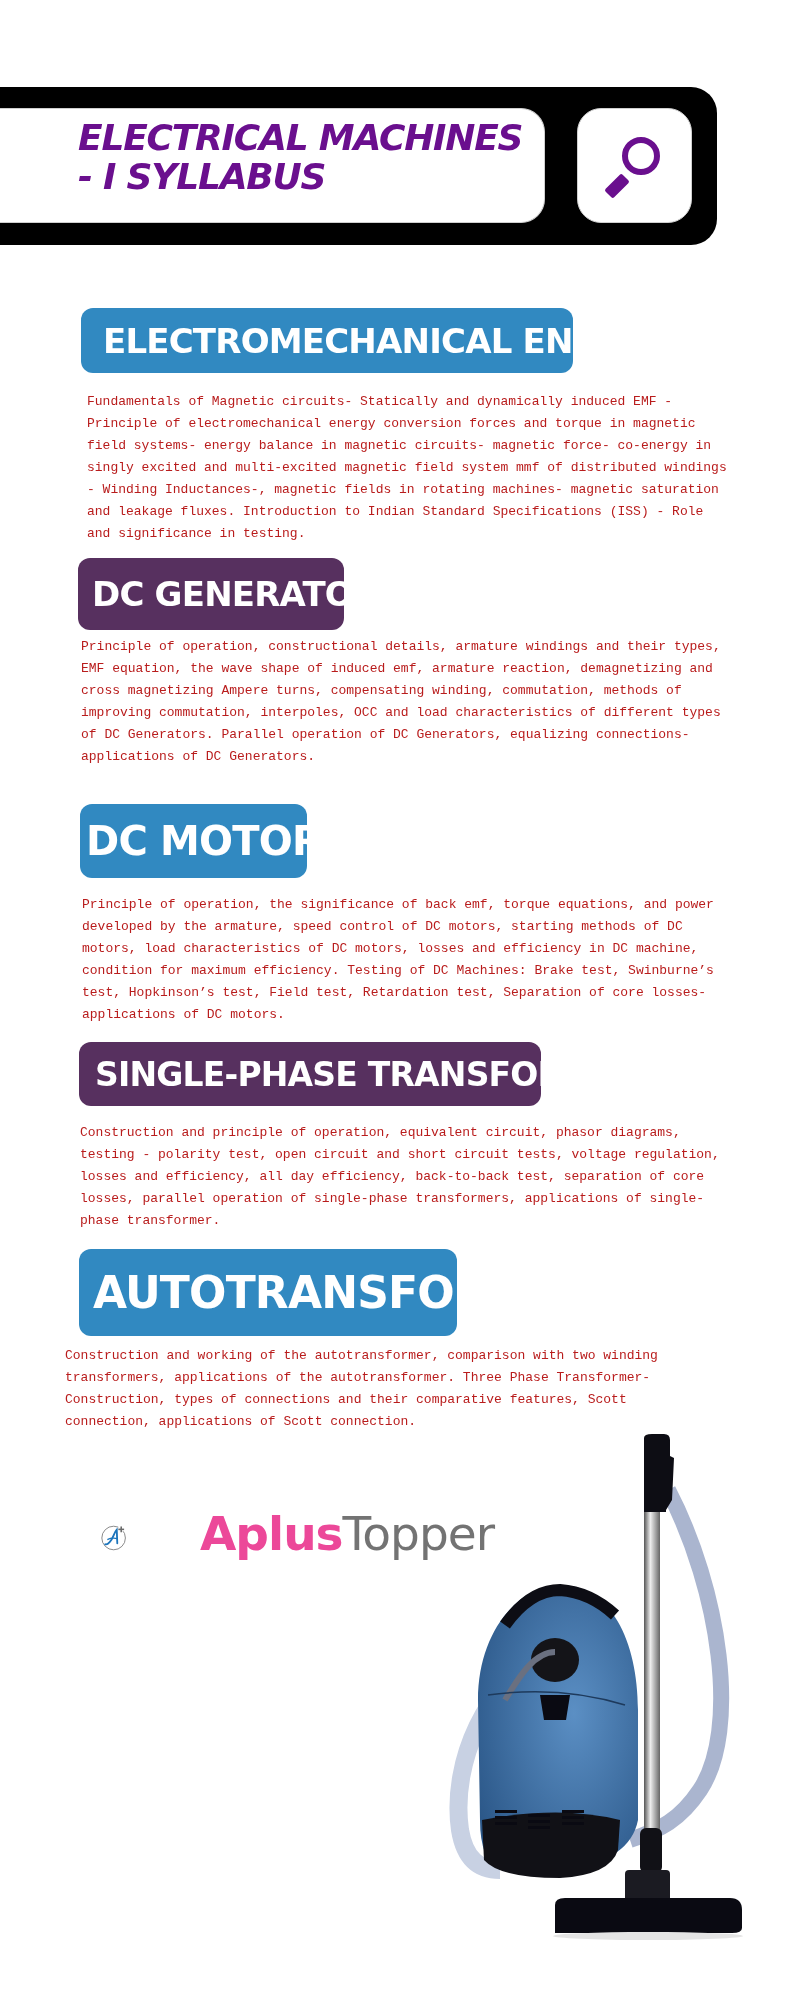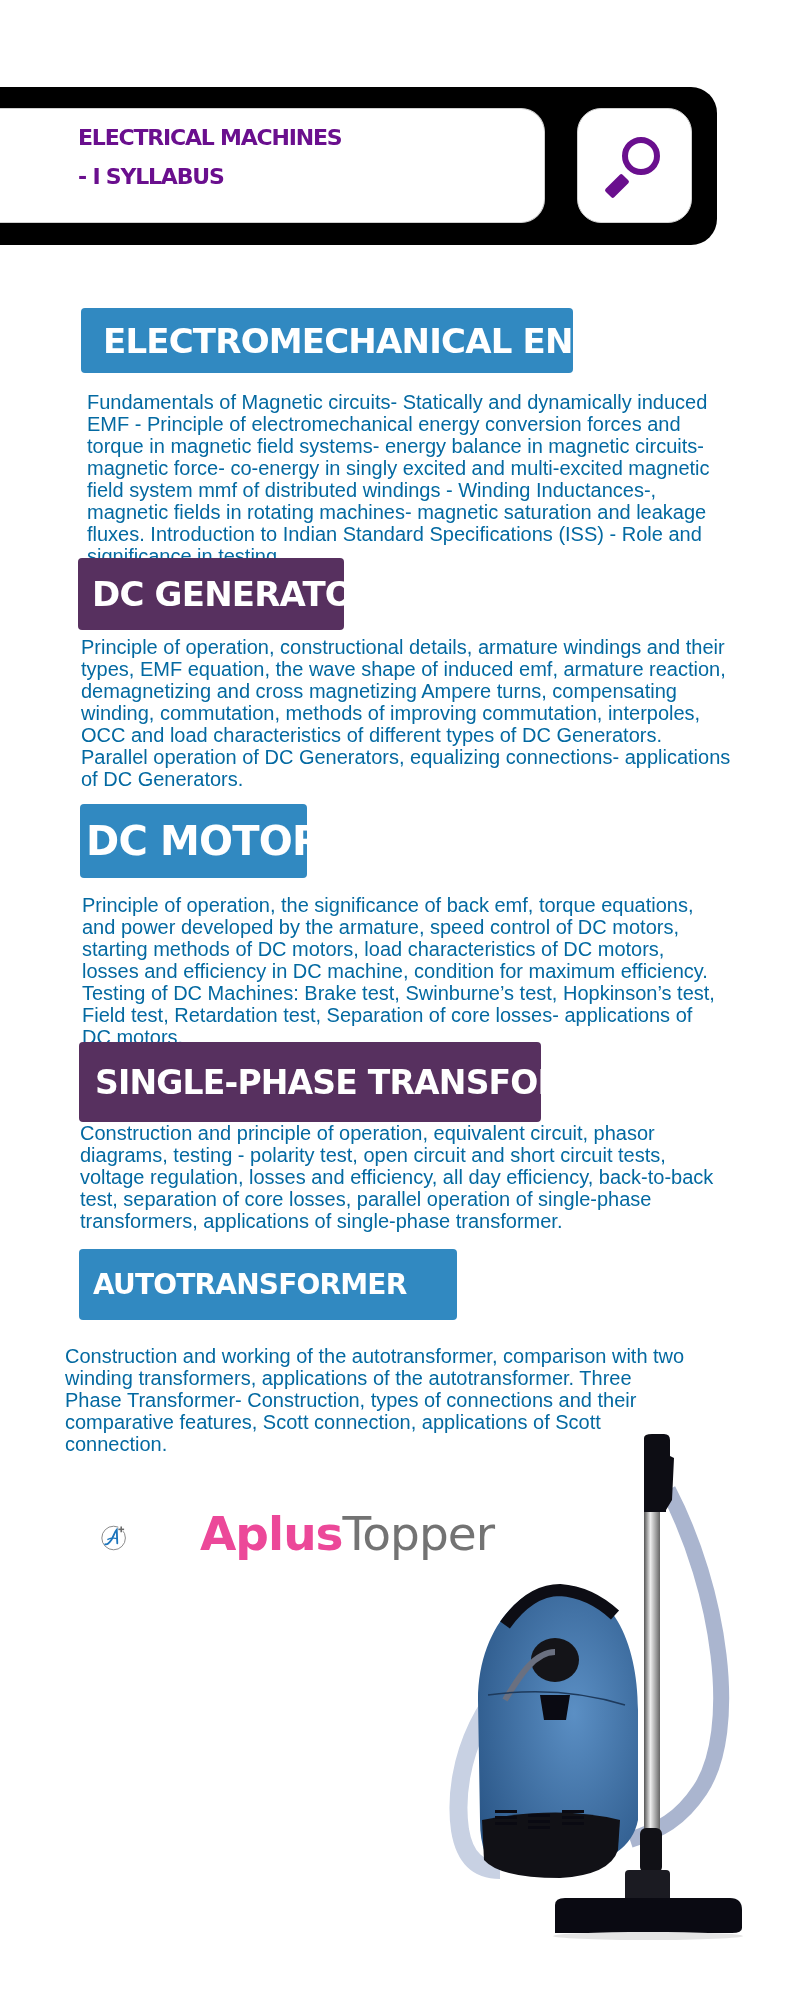--- a/index.html
+++ b/index.html
@@ -1,27 +1,27 @@
 <!DOCTYPE html>
 <html><head>
 <meta charset="utf-8">
 <style>
   * { margin: 0; padding: 0; box-sizing: border-box; }
   html, body { width: 800px; height: 2000px; background: #ffffff; overflow: hidden; }
   body { position: relative; font-family: "Liberation Sans", sans-serif; color: #111111; }
 
   .hero-bar { position: absolute; left: 0; top: 87px; width: 717px; height: 158px; background: #000; border-radius: 0 26px 26px 0; }
   .title-box { position: absolute; left: 0; top: 108px; width: 545px; height: 115px; background: #fff; border-radius: 0 24px 24px 0; border: 1px solid #cfcfcf; border-left: none; }
-  .title-text { position: absolute; left: 78px; top: 118px; font-family: "DejaVu Sans", sans-serif; font-weight: 700; font-size: 22px; line-height: 39px; color: #6a0f8e; letter-spacing: -1.2px; white-space: pre-line; }
+  .title-text { position: absolute; left: 78px; top: 118px; font-family: "DejaVu Sans", sans-serif; font-weight: 700; font-style: italic; font-size: 36px; line-height: 39px; color: #6a0f8e; letter-spacing: -1.2px; white-space: pre-line; }
   .search-box { position: absolute; left: 577px; top: 108px; width: 115px; height: 115px; background: #fff; border-radius: 24px; border: 1px solid #cfcfcf; display: flex; align-items: center; justify-content: center; cursor: pointer; }
 
-  .sec-head { position: absolute; border-radius: 4px; color: #fff; font-family: "DejaVu Sans", sans-serif; font-weight: 700; display: flex; align-items: center; padding-left: 16px; letter-spacing: -0.8px; white-space: nowrap; }
+  .sec-head { position: absolute; border-radius: 12px; color: #fff; font-family: "DejaVu Sans", sans-serif; font-weight: 700; display: flex; align-items: center; padding-left: 16px; letter-spacing: -0.8px; white-space: nowrap; }
   .blue { background: #3189c1; }
   .purple { background: #57305f; }
-  .sec-body { position: absolute; font-family: Liberation Sans, sans-serif; font-size: 20px; line-height: 22px; color: #0369a1; }
+  .sec-body { position: absolute; font-family: Liberation Mono, monospace; font-size: 13px; line-height: 22px; color: #b91c1c; }
 
   .logo { position: absolute; left: 100px; top: 1488px; width: 420px; height: 100px; }
   .logo-word { position: absolute; left: 200px; top: 1506px; font-family: "DejaVu Sans", sans-serif; font-weight: 700; font-size: 47px; letter-spacing: -1px; white-space: nowrap; }
   .logo-word .a { color: #ec4899; margin-top: 33px; }
   .logo-word .t { color: #737373; font-weight: 400; }
 
   .vacuum { position: absolute; left: 420px; top: 1430px; width: 330px; height: 510px; }
 </style>
 </head>
 <body>
@@ -39,24 +39,24 @@
 
 <div class="sec-head blue" style="left:81px; top:308px; width:492px; height:65px; font-size:34px; padding-left:22px;">ELECTROMECHANICAL ENERGY</div>
 <div class="sec-body" style="left:87px; top:391px; width:640px;">Fundamentals of Magnetic circuits- Statically and dynamically induced EMF - Principle of electromechanical energy conversion forces and torque in magnetic field systems- energy balance in magnetic circuits- magnetic force- co-energy in singly excited and multi-excited magnetic field system mmf of distributed windings - Winding Inductances-, magnetic fields in rotating machines- magnetic saturation and leakage fluxes. Introduction to Indian Standard Specifications (ISS) - Role and significance in testing.</div>
 
 <div class="sec-head purple" style="left:78px; top:558px; width:266px; height:72px; font-size:34px; padding-left:14px;">DC GENERATORS</div>
 <div class="sec-body" style="left:81px; top:636px; width:650px;">Principle of operation, constructional details, armature windings and their types, EMF equation, the wave shape of induced emf, armature reaction, demagnetizing and cross magnetizing Ampere turns, compensating winding, commutation, methods of improving commutation, interpoles, OCC and load characteristics of different types of DC Generators. Parallel operation of DC Generators, equalizing connections- applications of DC Generators.</div>
 
 <div class="sec-head blue" style="left:80px; top:804px; width:227px; height:74px; font-size:40px; padding-left:6px;">DC MOTORS</div>
 <div class="sec-body" style="left:82px; top:894px; width:640px;">Principle of operation, the significance of back emf, torque equations, and power developed by the armature, speed control of DC motors, starting methods of DC motors, load characteristics of DC motors, losses and efficiency in DC machine, condition for maximum efficiency. Testing of DC Machines: Brake test, Swinburne’s test, Hopkinson’s test, Field test, Retardation test, Separation of core losses- applications of DC motors.</div>
 
-<div class="sec-head purple" style="left:79px; top:1042px; width:462px; height:80px; font-size:33px; ">SINGLE-PHASE TRANSFORMER</div>
+<div class="sec-head purple" style="left:79px; top:1042px; width:462px; height:64px; font-size:33px; ">SINGLE-PHASE TRANSFORMER</div>
 <div class="sec-body" style="left:80px; top:1122px; width:650px;">Construction and principle of operation, equivalent circuit, phasor diagrams, testing - polarity test, open circuit and short circuit tests, voltage regulation, losses and efficiency, all day efficiency, back-to-back test, separation of core losses, parallel operation of single-phase transformers, applications of single-phase transformer.</div>
 
-<div class="sec-head blue" style="left:79px; top:1249px; width:378px; height:71px; font-size:28px; padding-left:14px;">AUTOTRANSFORMER</div>
+<div class="sec-head blue" style="left:79px; top:1249px; width:378px; height:87px; font-size:44px; padding-left:14px;">AUTOTRANSFORMER</div>
 <div class="sec-body" style="left:65px; top:1345px; width:620px;">Construction and working of the autotransformer, comparison with two winding transformers, applications of the autotransformer. Three Phase Transformer- Construction, types of connections and their comparative features, Scott connection, applications of Scott connection.</div>
 
 <svg class="logo" viewBox="0 0 420 100" style="left:100px; top:1488px; width:110px; height:100px;">
   <circle cx="52" cy="50" r="45" fill="none" stroke="#6b6b6b" stroke-width="3"></circle>
   <rect x="70" y="4" width="26" height="20" fill="#fff"></rect>
   <path d="M20 74 C 30 78, 44 60, 52 40 C 56 30, 60 22, 64 18 L 66 70" fill="none" stroke="#1c75bc" stroke-width="7" stroke-linecap="round"></path>
   <path d="M28 56 C 40 50, 54 50, 66 52" fill="none" stroke="#1c75bc" stroke-width="5"></path>
   <rect x="78" y="6" width="6" height="22" fill="#6b6b6b"></rect>
   <rect x="70" y="14" width="22" height="6" fill="#6b6b6b"></rect>
 </svg>

